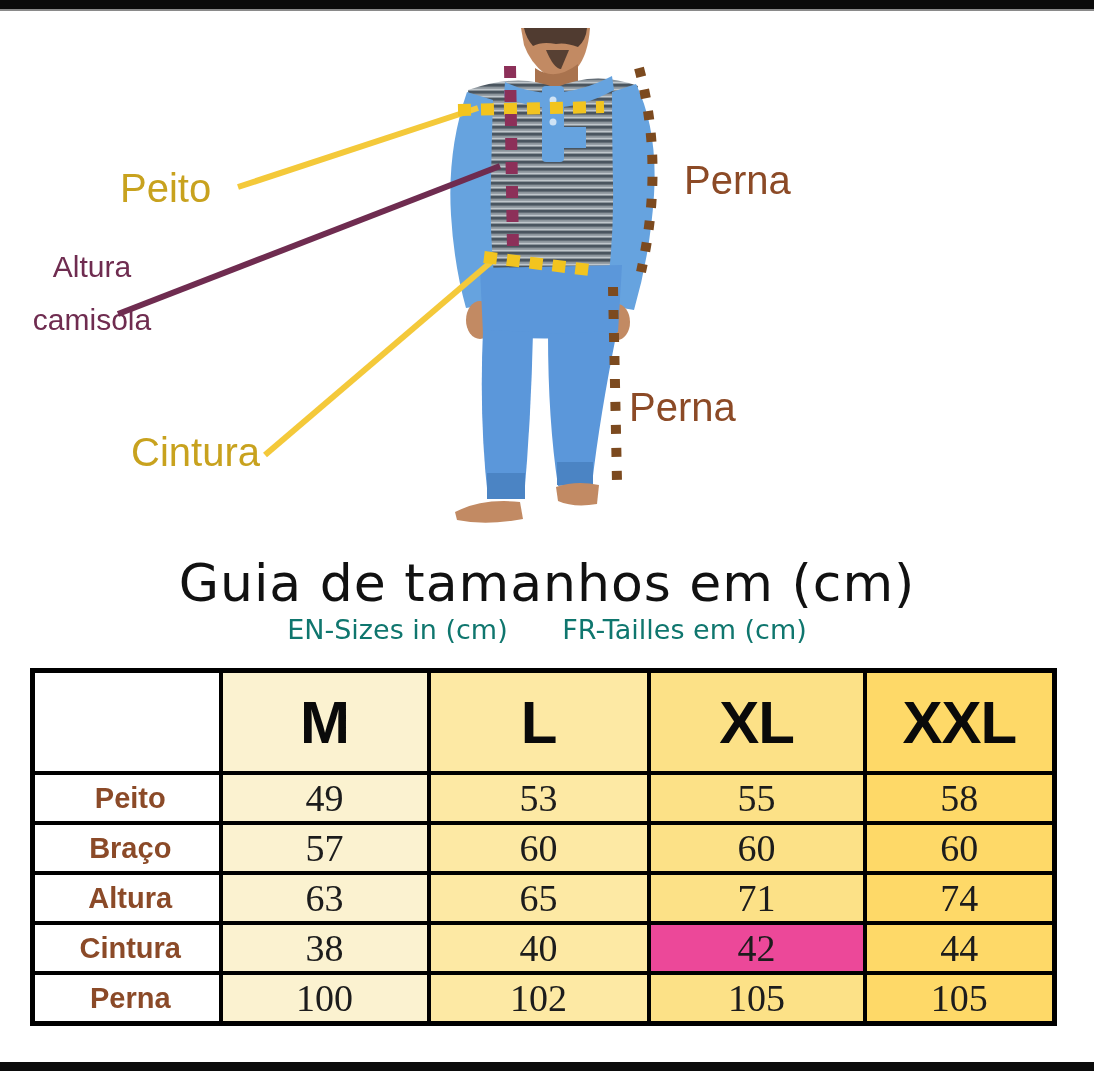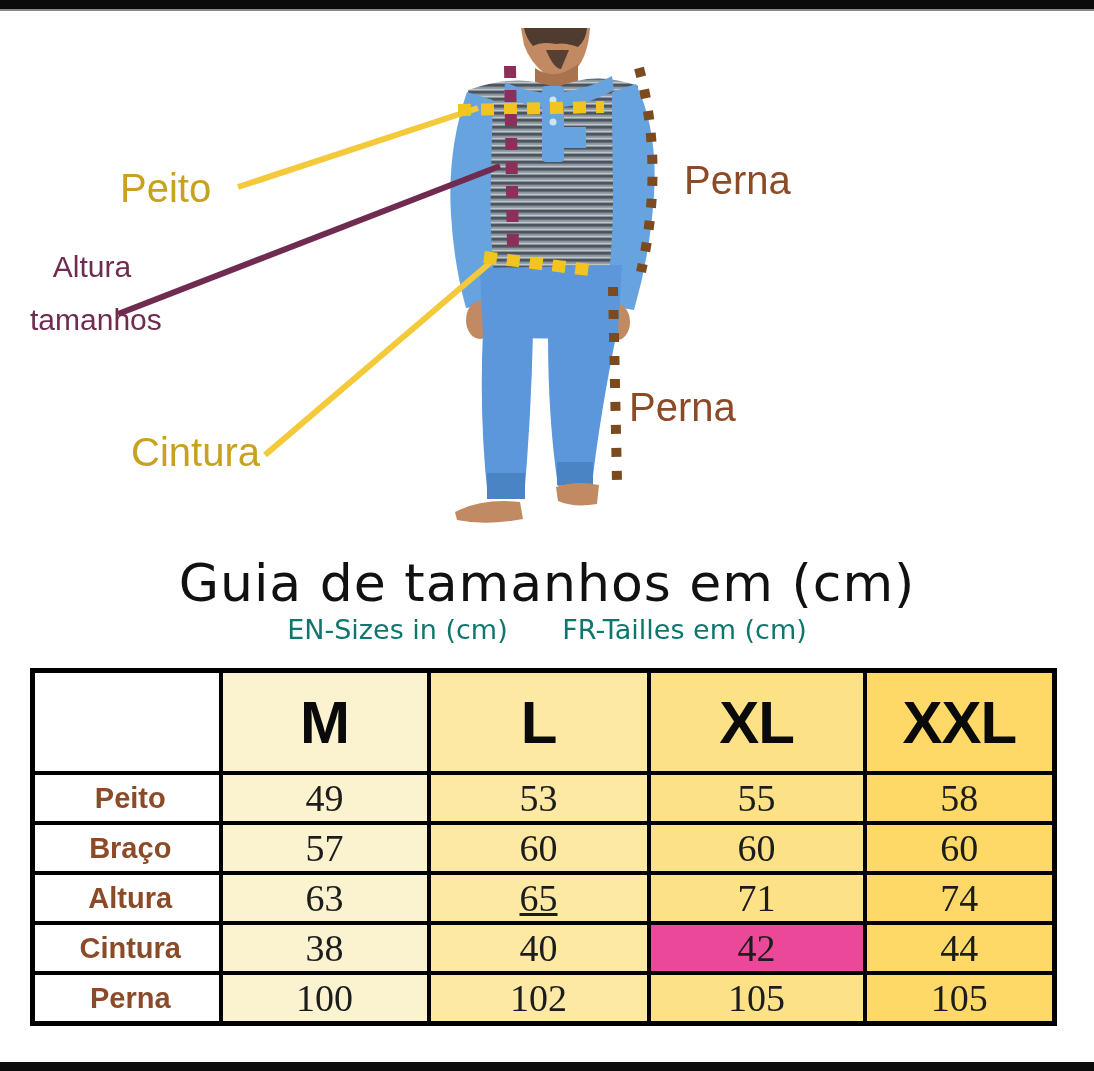--- a/index.html
+++ b/index.html
@@ -97,21 +97,21 @@
         <line x1="510" y1="66" x2="513" y2="250" stroke="#8C3059" stroke-width="12" stroke-dasharray="12 12"></line>
 
         <path d="M639 68 Q665 165 641 272" stroke="#7C4A1F" stroke-width="10" stroke-dasharray="9 13"></path>
         <line x1="613" y1="287" x2="617" y2="482" stroke="#7C4A1F" stroke-width="10" stroke-dasharray="9 14"></line>
       </g>
     </svg>
 
     <div class="anno lbl-gold" style="left:120px;top:168px;">Peito</div>
     <div class="anno lbl-maroon altura-block">
       <span>Altura</span>
-      <span>tamanhos</span>
+      <span>camisola</span>
     </div>
     <div class="anno lbl-gold" style="left:131px;top:432px;">Cintura</div>
     <div class="anno lbl-brown" style="left:684px;top:160px;">Perna</div>
     <div class="anno lbl-brown" style="left:629px;top:387px;">Perna</div>
   </div>
 
   <div class="title-wrap">
     <div class="main-title">Guia de tamanhos em (cm)</div>
     <div class="sub-title">
       <span class="sub-en">EN-Sizes in (cm)</span>
@@ -145,21 +145,21 @@
     <tr class="datarow">
       <td class="rowlabel">Braço</td>
       <td class="val" style="background: rgb(251, 242, 208);">57</td>
       <td class="val" style="background: rgb(253, 233, 164);">60</td>
       <td class="val" style="background: rgb(252, 225, 135);">60</td>
       <td class="val" style="background: rgb(254, 217, 104);">60</td>
     </tr>
     <tr class="datarow">
       <td class="rowlabel">Altura</td>
       <td class="val" style="background: rgb(251, 242, 208);">63</td>
-      <td class="val" style="background: rgb(253, 233, 164); text-decoration: underline;">65</td>
+      <td class="val" style="background: rgb(253, 233, 164);">65</td>
       <td class="val" style="background: rgb(252, 225, 135);">71</td>
       <td class="val" style="background: rgb(254, 217, 104);">74</td>
     </tr>
     <tr class="datarow">
       <td class="rowlabel">Cintura</td>
       <td class="val" style="background: rgb(251, 242, 208); margin-left: 8px;">38</td>
       <td class="val" style="background: rgb(253, 233, 164);">40</td>
       <td class="val" style="background: #ec4899;">42</td>
       <td class="val" style="background: rgb(254, 217, 104);">44</td>
     </tr>

